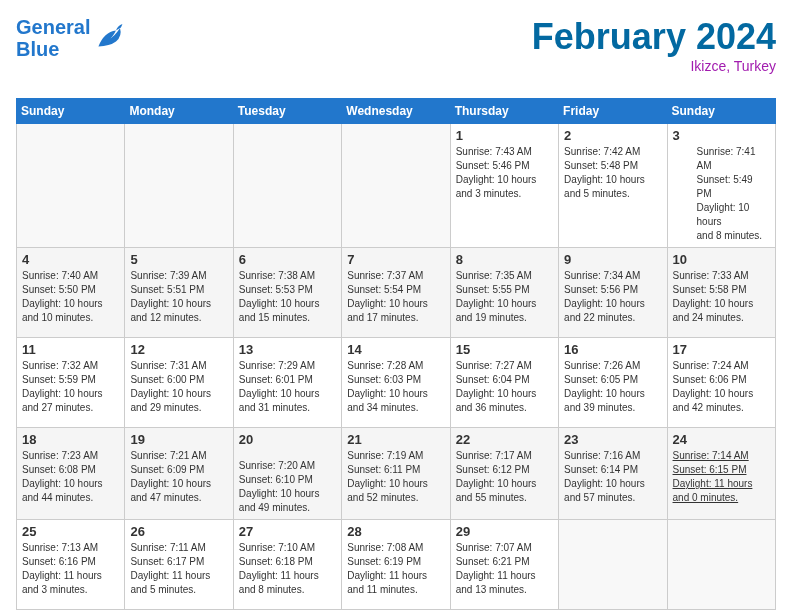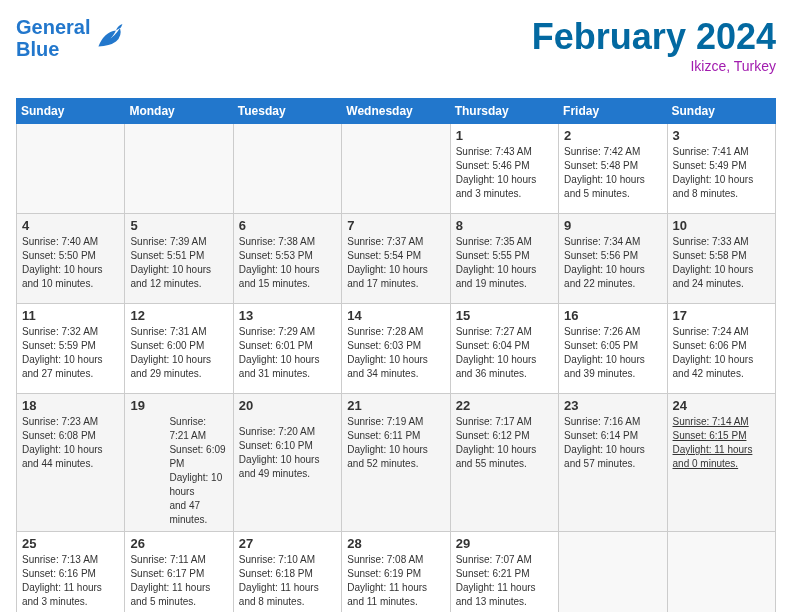--- a/index.html
+++ b/index.html
@@ -131,21 +131,21 @@
         </td>
         <td>
           <div class="day-num">2</div>
           <div class="day-info" style="white-space: pre-line;">Sunrise: 7:42 AM
 Sunset: 5:48 PM
 Daylight: 10 hours
 and 5 minutes.</div>
         </td>
         <td>
           <div class="day-num">3</div>
-          <div class="day-info" style="white-space: pre-line;">Sunrise: 7:41 AM
+          <div class="day-info" style="white-space: pre-line; margin-left: 24px;">Sunrise: 7:41 AM
 Sunset: 5:49 PM
 Daylight: 10 hours
 and 8 minutes.</div>
         </td>
       </tr>
       <tr>
         <td>
           <div class="day-num">4</div>
           <div class="day-info" style="white-space: pre-line;">Sunrise: 7:40 AM
 Sunset: 5:50 PM
@@ -249,21 +249,21 @@
       <tr>
         <td>
           <div class="day-num">18</div>
           <div class="day-info" style="white-space: pre-line;">Sunrise: 7:23 AM
 Sunset: 6:08 PM
 Daylight: 10 hours
 and 44 minutes.</div>
         </td>
         <td>
           <div class="day-num">19</div>
-          <div class="day-info" style="white-space: pre-line; margin-left: 39px;">Sunrise: 7:21 AM
+          <div class="day-info" style="white-space: pre-line;">Sunrise: 7:21 AM
 Sunset: 6:09 PM
 Daylight: 10 hours
 and 47 minutes.</div>
         </td>
         <td>
           <div class="day-num">20</div>
           <div class="day-info" style="white-space: pre-line; margin-top: 12px;">Sunrise: 7:20 AM
 Sunset: 6:10 PM
 Daylight: 10 hours
 and 49 minutes.</div>

